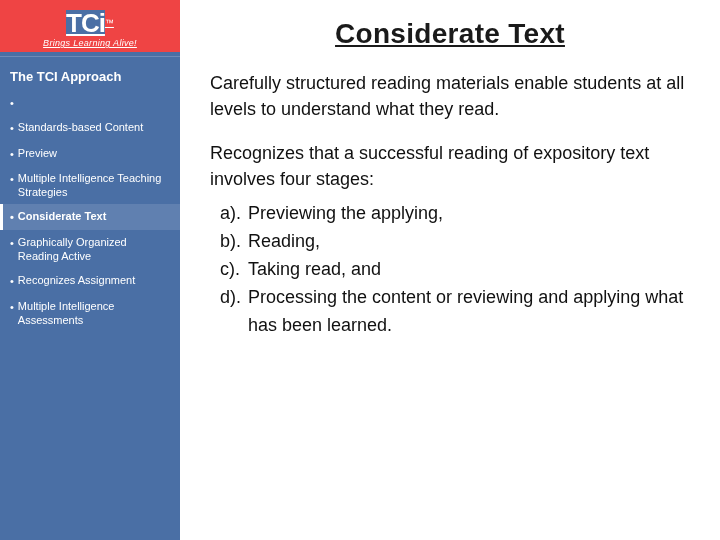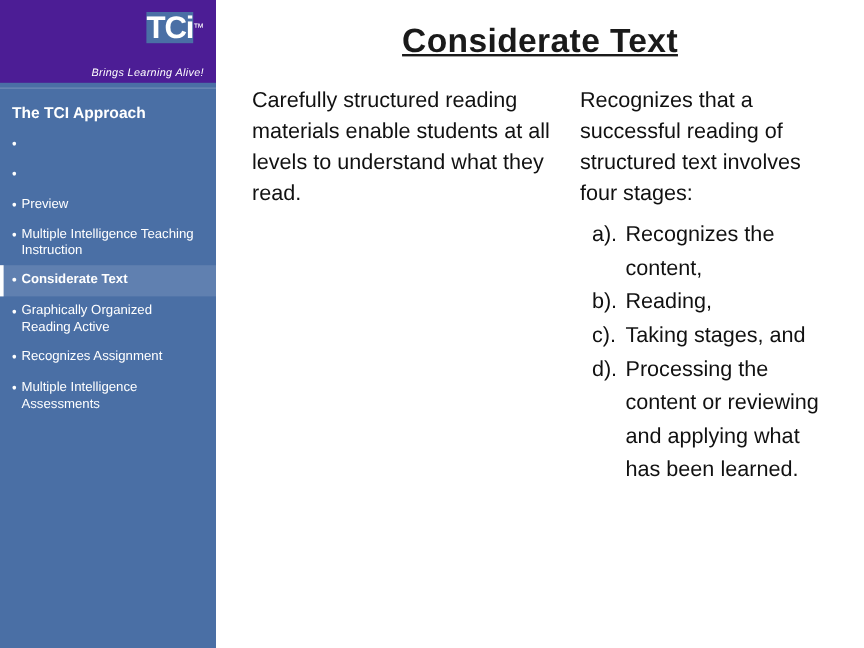--- a/index.html
+++ b/index.html
@@ -21,25 +21,26 @@
     .sidebar {
       width: 180px;
       min-width: 180px;
       background: #4a6fa5;
       display: flex;
       flex-direction: column;
       color: #fff;
     }
 
     .logo-area {
-      background: #4c1d95;
+      background: #ef4444;
       padding: 10px 10px 4px 10px;
       display: flex;
       flex-direction: column;
-      align-items: flex-end;
+      align-items: center;
+      text-decoration: underline;
     }
 
     .logo-tci {
       display: flex;
       align-items: center;
       gap: 0;
     }
 
     .logo-tci-text {
       font-size: 26px;
@@ -54,21 +55,21 @@
       font-size: 9px;
       color: #fff;
       vertical-align: super;
       font-weight: normal;
     }
 
     .logo-tagline {
       font-size: 9px;
       color: #fff;
       font-style: italic;
-      margin-top: 19px;
+      margin-top: 2px;
       letter-spacing: 0.3px;
     }
 
     .sidebar-section-title {
       font-size: 13px;
       font-weight: bold;
       color: #fff;
       padding: 12px 28px 6px 10px;
       border-top: 1px solid rgba(255,255,255,0.2);
       margin-top: 4px;
@@ -121,21 +122,21 @@
       font-size: 28px;
       font-weight: bold;
       color: #1a1a1a;
       text-decoration: underline;
       letter-spacing: 0.3px;
     }
 
     .main-body {
       padding: 10px 30px 20px 30px;
       display: flex;
-      flex-direction: row;
+      flex-direction: column;
       gap: 18px;
     }
 
     .intro-text {
       font-size: 18px;
       color: #111;
       line-height: 1.45;
     }
 
     .stages-text {
@@ -176,28 +177,29 @@
     </div>
 
     <div class="sidebar-section-title">The TCI Approach</div>
 
     <nav class="sidebar-nav">
       <div class="nav-item">
         <span class="bullet">•</span>
       </div>
       <div class="nav-item">
         <span class="bullet">•</span>
+        <span>Standards-based Content</span>
       </div>
       <div class="nav-item">
         <span class="bullet">•</span>
         <span>Preview</span>
       </div>
       <div class="nav-item">
         <span class="bullet">•</span>
-        <span>Multiple Intelligence Teaching Instruction</span>
+        <span>Multiple Intelligence Teaching Strategies</span>
       </div>
       <div class="nav-item highlight">
         <span class="bullet">•</span>
         <span>Considerate Text</span>
       </div>
       <div class="nav-item">
         <span class="bullet">•</span>
         <span>Graphically Organized Reading Active</span>
       </div>
       <div class="nav-item">
@@ -213,33 +215,33 @@
 
   <div class="main-content">
     <div class="main-header">
       <h1 class="main-title">Considerate Text</h1>
     </div>
 
     <div class="main-body">
       <p class="intro-text">Carefully structured reading materials enable students at all levels to understand what they read.</p>
 
       <div>
-        <p class="stages-text">Recognizes that a successful reading of structured text involves four stages:</p>
+        <p class="stages-text">Recognizes that a successful reading of expository text involves four stages:</p>
         <div class="stages-list">
           <div class="list-item">
             <span class="list-label">a).</span>
-            <span>Recognizes the content,</span>
+            <span>Previewing the applying,</span>
           </div>
           <div class="list-item">
             <span class="list-label">b).</span>
             <span>Reading,</span>
           </div>
           <div class="list-item">
             <span class="list-label">c).</span>
-            <span>Taking stages, and</span>
+            <span>Taking read, and</span>
           </div>
           <div class="list-item">
             <span class="list-label">d).</span>
             <span>Processing the content or reviewing and applying what has been learned.</span>
           </div>
         </div>
       </div>
     </div>
   </div>
 </div>

